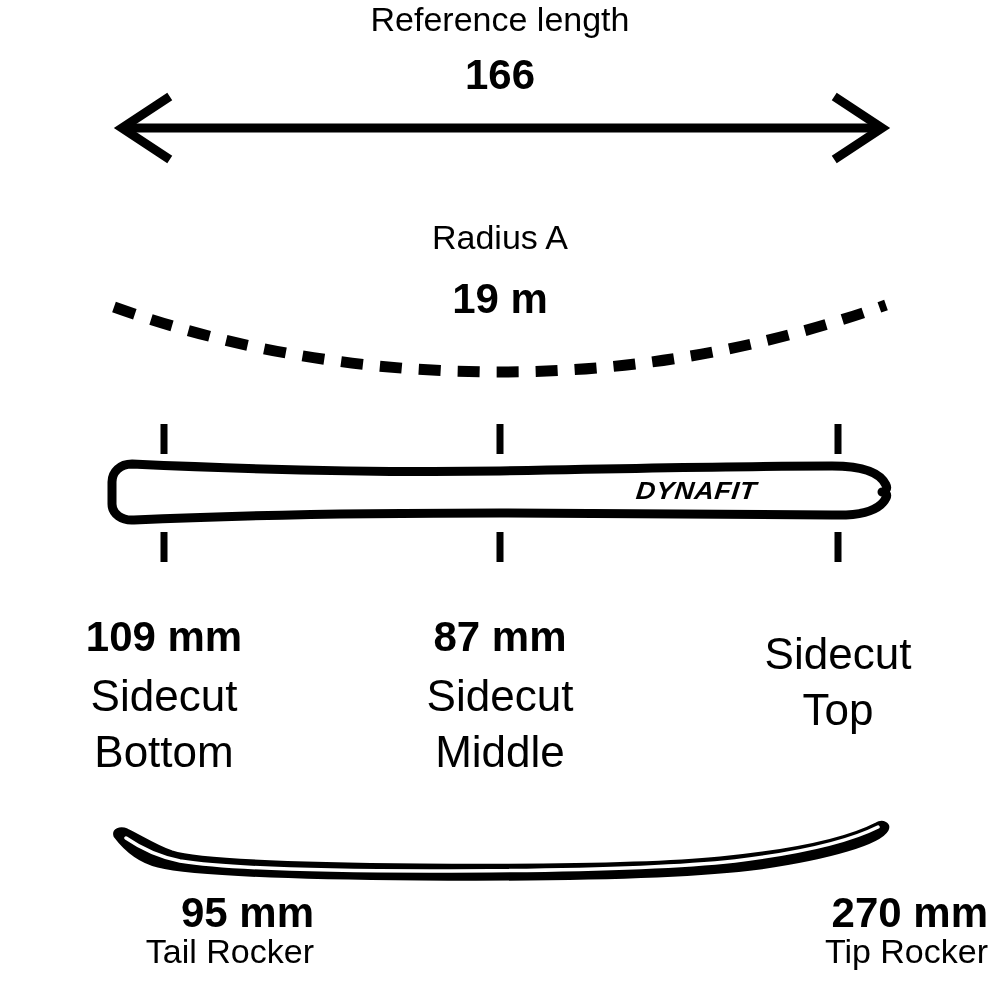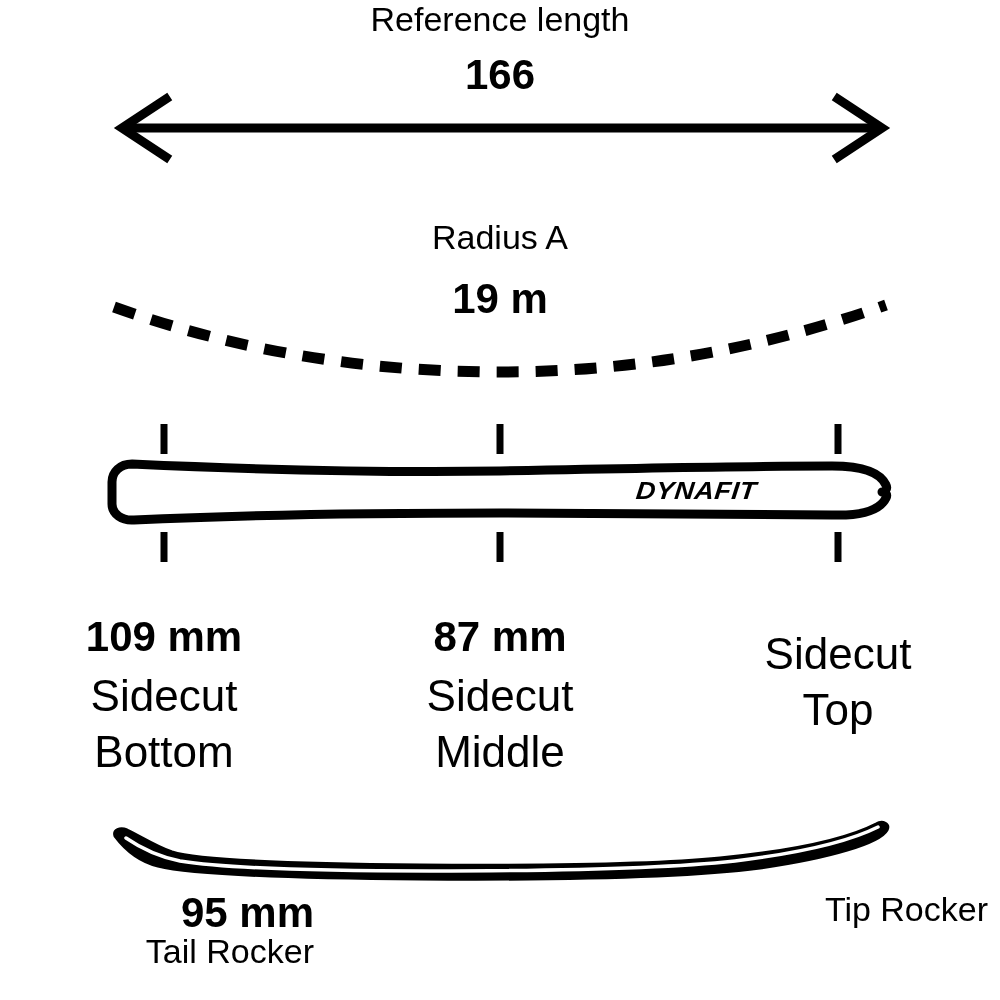--- a/index.html
+++ b/index.html
@@ -196,16 +196,17 @@
     <div class="l1">Sidecut</div>
     <div class="l2">Top</div>
   </div>
 
   <div class="rocker-col" id="rocker-tail">
     <div class="val">95 mm</div>
     <div class="l1">Tail Rocker</div>
   </div>
 
   <div class="rocker-col" id="rocker-tip">
+    <div class="val">270 mm</div>
     <div class="l1">Tip Rocker</div>
   </div>
 
 </div>
 
 </body></html>

